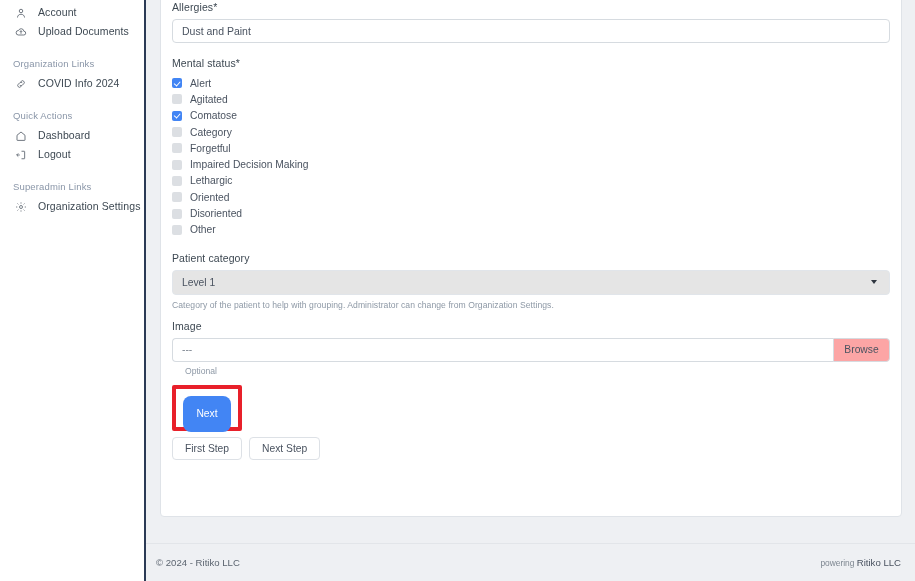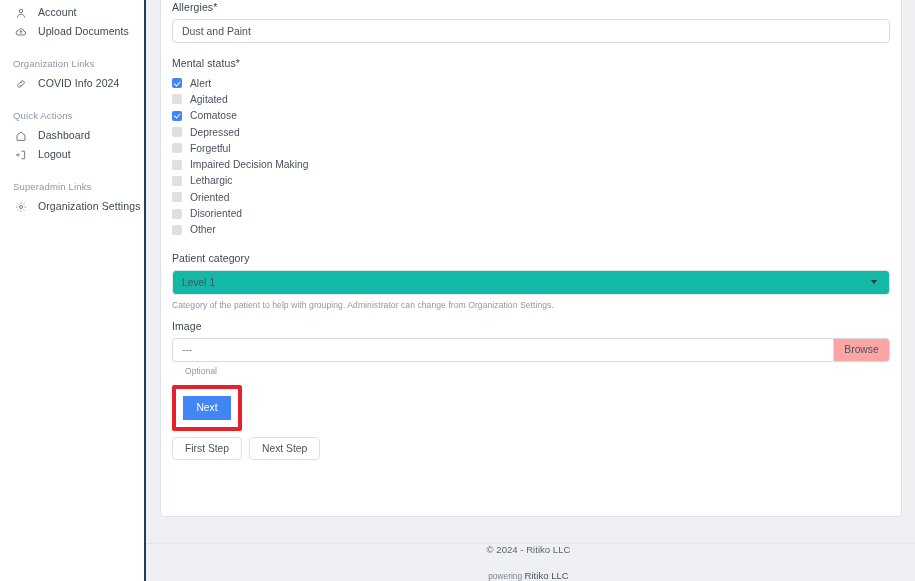--- a/index.html
+++ b/index.html
@@ -108,21 +108,21 @@
     width: 3.2px; height: 5.4px;
     border: solid #ffffff;
     border-width: 0 1.4px 1.4px 0;
     transform: rotate(42deg);
   }
   .cb-lbl { font-size: 10.3px; color: #4a5360; white-space: nowrap; }
 
   
   .select-box {
     width: 718px; height: 25px;
-    background: #14b8a6;
+    background: #e5e5e5;
     border: 1px solid #e1e5ea;
     border-radius: 4px;
     display: flex; align-items: center;
     padding: 0 9px;
     position: relative;
     cursor: pointer;
   }
   .select-val { font-size: 10.3px; color: #4a5360; }
   .select-caret {
     position: absolute; right: 12px; top: 50%;
@@ -176,23 +176,23 @@
     position: absolute;
     left: 0; top: 0;
     width: 70px; height: 46px;
     border: 4px solid #e8202a;
     border-radius: 2px;
     pointer-events: none;
   }
   .btn-next {
     position: absolute;
     left: 11px; top: 11px;
-    width: 48px; height: 24px;
+    width: 48px; height: 36px;
     background: #4285f4;
-    border: none; border-radius: 0;
+    border: none; border-radius: 8px;
     color: #ffffff;
     font-size: 10.3px;
     cursor: pointer;
     font-family: "Liberation Sans", sans-serif;
   }
   .step-row { display: flex; gap: 7px; margin-top: 10px; }
   .btn-step {
     height: 23px;
     padding: 0 12px;
     background: #ffffff;
@@ -206,21 +206,20 @@
 
   
   .footer {
     position: absolute;
     left: 0; right: 0; bottom: 0;
     height: 38px;
     border-top: 1px solid #e2e5e9;
     display: flex; align-items: center;
     justify-content: space-between;
     padding: 0 14px 0 10px;
-    flex-direction: column;
   }
   .footer-left { font-size: 9.6px; color: #5c6570; }
   .footer-right { font-size: 8.4px; color: #7d8690; }
   .footer-right b { font-size: 9.6px; color: #4a5360; font-weight: 400; }
 </style>
 </head>
 <body>
 
 <div class="app">
 
@@ -309,21 +308,21 @@
           <div class="cb-row">
             <span class="cb"></span>
             <span class="cb-lbl">Agitated</span>
           </div>
           <div class="cb-row">
             <span class="cb checked"></span>
             <span class="cb-lbl">Comatose</span>
           </div>
           <div class="cb-row">
             <span class="cb"></span>
-            <span class="cb-lbl">Depressed</span>
+            <span class="cb-lbl">Category</span>
           </div>
           <div class="cb-row">
             <span class="cb"></span>
             <span class="cb-lbl">Forgetful</span>
           </div>
           <div class="cb-row">
             <span class="cb"></span>
             <span class="cb-lbl">Impaired Decision Making</span>
           </div>
           <div class="cb-row">

